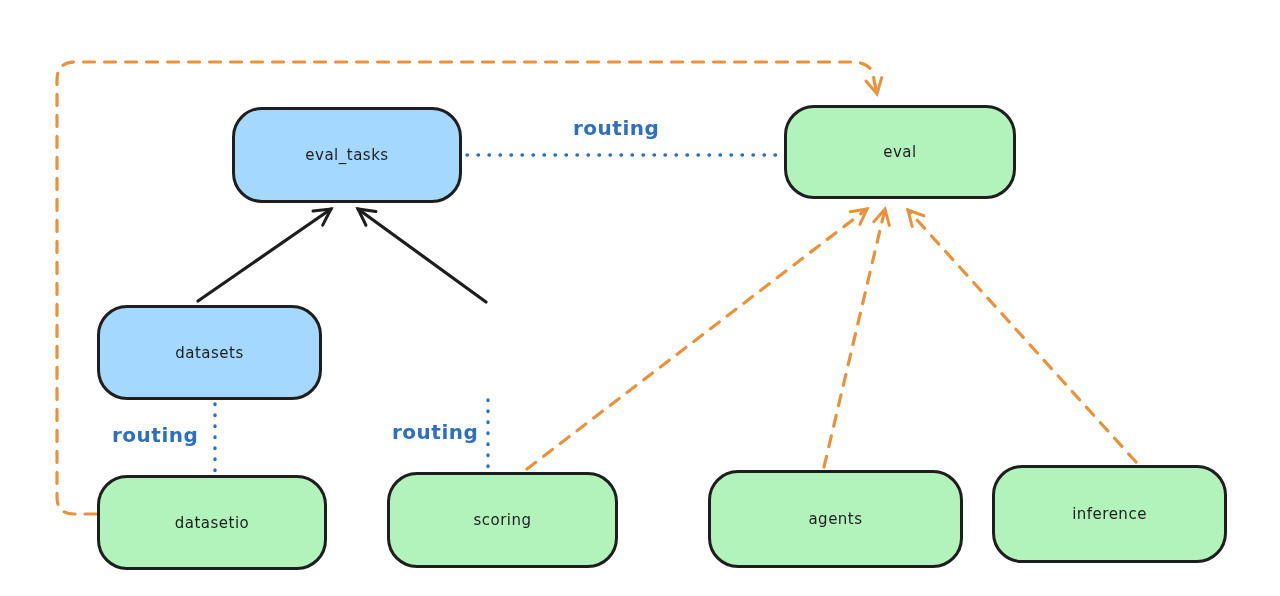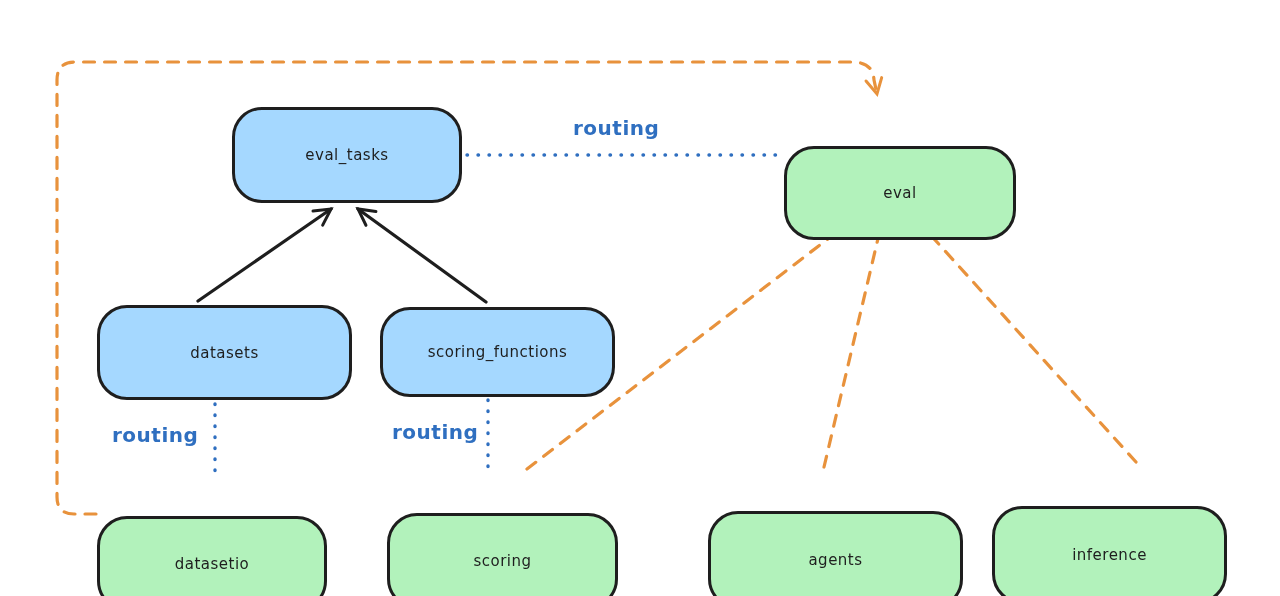--- a/index.html
+++ b/index.html
@@ -24,21 +24,21 @@
   .wire-dashed{stroke:var(--orange);stroke-width:3.2;fill:none;
     stroke-linecap:round;stroke-dasharray:11 10;stroke-linejoin:round;}
   .mk-ink{stroke:var(--ink);stroke-width:3;fill:none;stroke-linecap:round;}
   .mk-orange{stroke:var(--orange);stroke-width:3;fill:none;stroke-linecap:round;}
   .node{
     position:absolute;border:3px solid var(--ink);border-radius:30px;
     display:flex;align-items:center;justify-content:center;
     font-size:15px;letter-spacing:0.5px;
   }
   .node.blue{background:var(--node-blue);}
-  .node.green{background:var(--node-green);margin-top:41px;}
+  .node.green{background:var(--node-green);}
   .edge-label{
     position:absolute;width:90px;text-align:left;
     color:var(--routing-blue);font-size:20px;font-weight:bold;letter-spacing:0.5px;
   }
 </style>
 </head>
 <body>
 
 <div class="canvas">
 
@@ -66,27 +66,24 @@
   </svg>
 
   <div class="node blue" style="left:232px;top:107px;width:230px;height:96px">
     <span>eval_tasks</span>
   </div>
 
   <div class="node green" style="left:784px;top:105px;width:232px;height:94px">
     <span>eval</span>
   </div>
 
-  <div class="node blue" style="left:97px;top:305px;width:255px;height:95px">
+  <div class="node blue" style="left:97px;top:305px;width:225px;height:95px">
     <span>datasets</span>
   </div>
 
-  <div class="node blue" style="left:380px;top:307px;width:235px;height:90px">
-    <span>scoring_functions</span>
-  </div>
 
   <div class="node green" style="left:97px;top:475px;width:230px;height:95px">
     <span>datasetio</span>
   </div>
 
   <div class="node green" style="left:387px;top:472px;width:231px;height:96px">
     <span>scoring</span>
   </div>
 
   <div class="node green" style="left:708px;top:470px;width:255px;height:98px">

